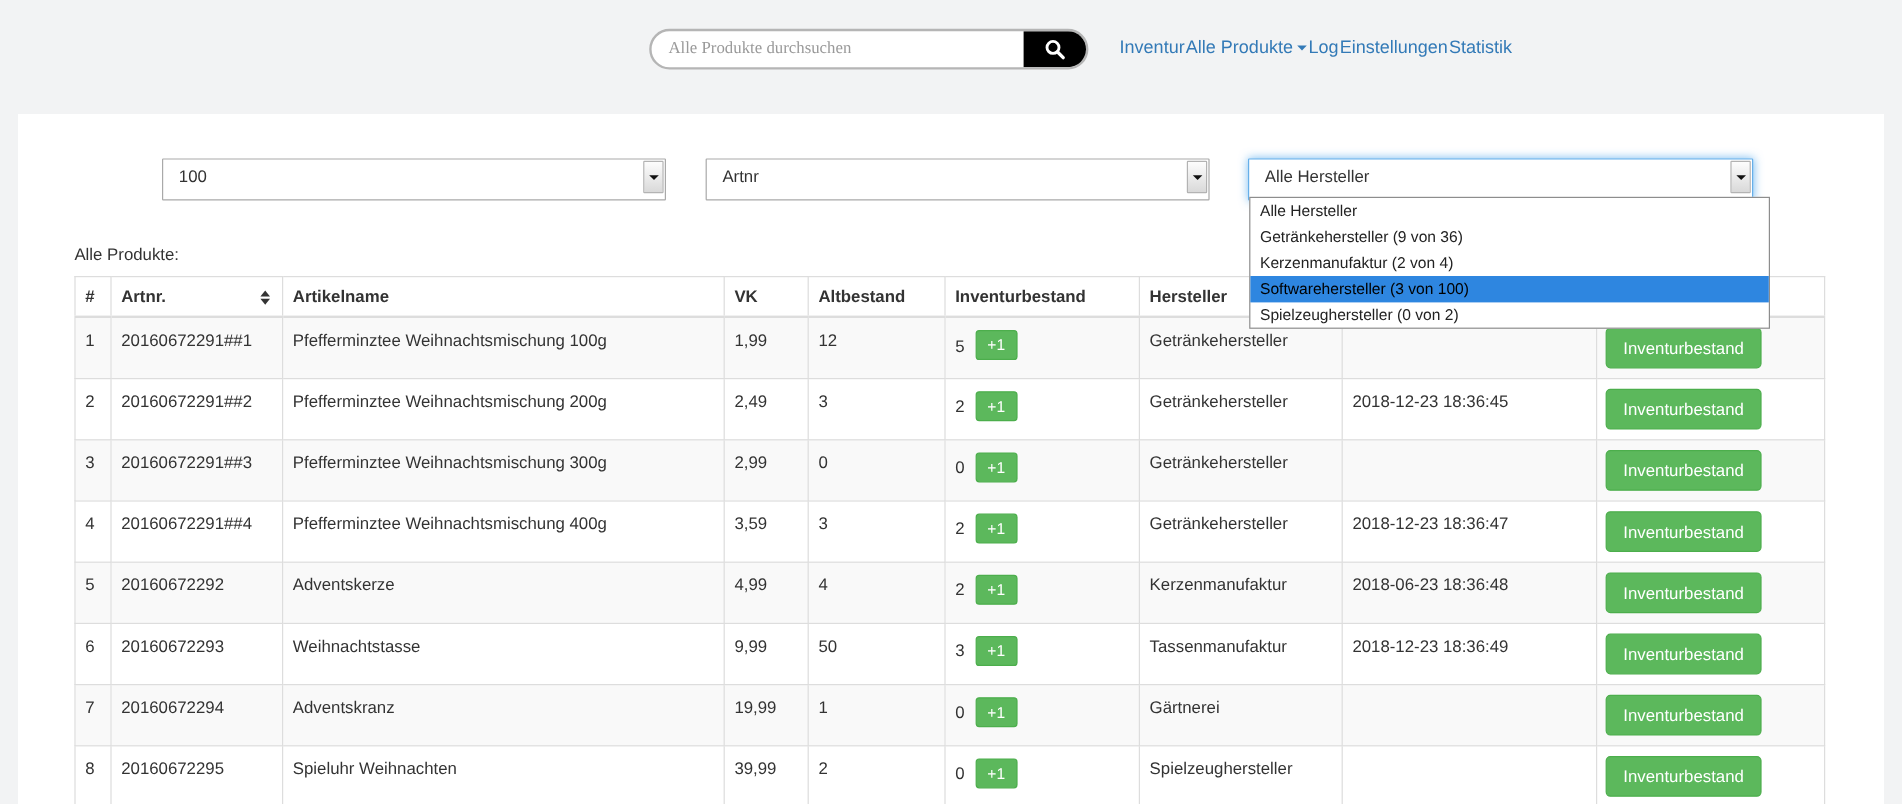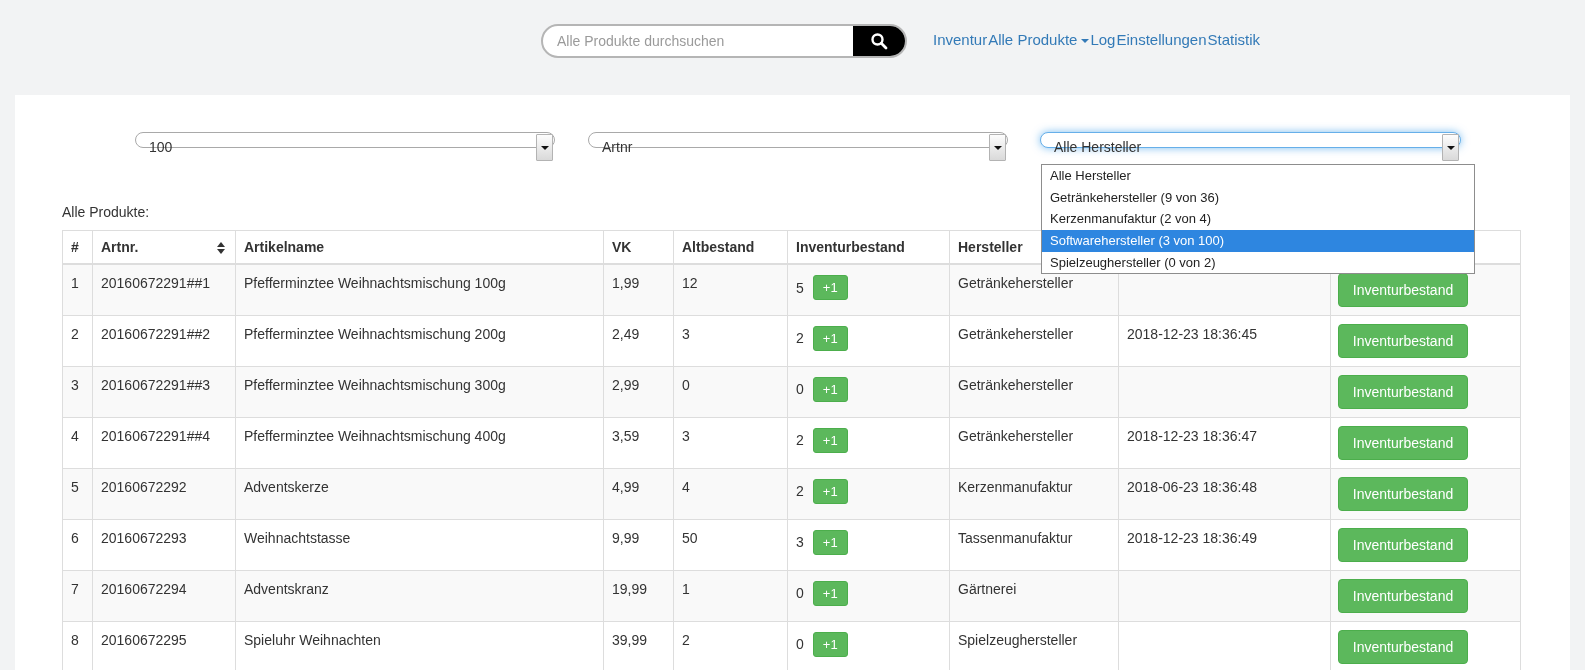--- a/index.html
+++ b/index.html
@@ -4,54 +4,54 @@
 <style>
   * { margin:0; padding:0; box-sizing:border-box; }
   html,body { background:#f2f3f4; }
   body { font-family:"Liberation Sans", sans-serif; color:#333; }
   .page { position:relative; width:1585px; height:670px; background:#f2f3f4; overflow:hidden; }
 
   
   .search-wrap { position:absolute; left:541px; top:24px; width:366px; height:34px;
     background:#fff; border:2px solid #b5b5b5; border-radius:18px; display:flex; overflow:hidden; }
   .search-wrap input { flex:1; border:none; outline:none; padding:0 10px 0 14px;
-    font-family:Liberation Sans, sans-serif; font-size:14px; color:#0c4a6e; background:transparent; }
+    font-family:Liberation Serif, serif; font-size:14px; color:#0c4a6e; background:transparent; }
   .search-wrap input::placeholder { color:#9a9a9a; }
   .search-btn { width:52px; background:#000; border:none; cursor:pointer;
     display:flex; align-items:center; justify-content:center; }
   .nav { position:absolute; left:933px; top:31px; display:flex; gap:1px;
     font-size:15px; white-space:nowrap; }
   .nav a { color:#337ab7; text-decoration:none; cursor:pointer; }
   .caret { display:inline-block; margin-left:4px; vertical-align:middle;
     border-left:4px solid transparent; border-right:4px solid transparent; border-top:4px solid #337ab7; }
 
   
   .card { position:absolute; left:15px; top:95px; width:1555px; height:575px; background:#fff; }
 
   
-  .sel { position:absolute; top:132px; height:16px; background:#fff;
-    border:1px solid #a9a9a9; border-radius:12px; cursor:pointer; }
+  .sel { position:absolute; top:132px; height:35px; background:#fff;
+    border:1px solid #a9a9a9; border-radius:1px; cursor:pointer; }
   .sel .sel-txt { display:block; line-height:29px; padding-left:13px; font-size:14px;
     color:#333; overflow:hidden; white-space:nowrap; }
   .sel .sel-arrow { position:absolute; right:1px; top:1px; width:17px; height:27px;
     background:linear-gradient(#fdfdfd,#d9d9d9); border:1px solid #b3b3b3; border-radius:1px;
     display:flex; align-items:center; justify-content:center; }
   .sel .sel-arrow i { display:block; border-left:4px solid transparent;
     border-right:4px solid transparent; border-top:4px solid #111; }
   .sel-1 { left:135px; width:420px; }
   .sel-2 { left:588px; width:420px; }
   .sel-3 { left:1040px; width:421px; border-color:#66afe9;
     box-shadow:0 0 8px rgba(82,168,236,.75); }
 
   
   .dd { position:absolute; left:1041px; top:164px; width:434px; background:#fff;
     border:1px solid #8d8d8d; z-index:60; }
   .dd-option { height:21.7px; line-height:21.7px; padding-left:8px; font-size:13px;
     color:#222; white-space:nowrap; overflow:hidden; cursor:default; }
-  .dd-option.selected { background:#2e86e0; color:#ffffff; }
+  .dd-option.selected { background:#2e86e0; color:#000000; }
 
   
   .section-title { position:absolute; left:62px; top:204px; font-size:14px; color:#333; }
 
   
   table.products { position:absolute; left:62px; top:230px; width:1458px;
     border-collapse:collapse; table-layout:fixed; background:#fff; }
   .products th, .products td { border:1px solid #ddd; text-align:left;
     font-size:14px; vertical-align:top; overflow:hidden; white-space:nowrap; }
   .products th { font-weight:bold; color:#333; padding:8px 8px; height:33px;

